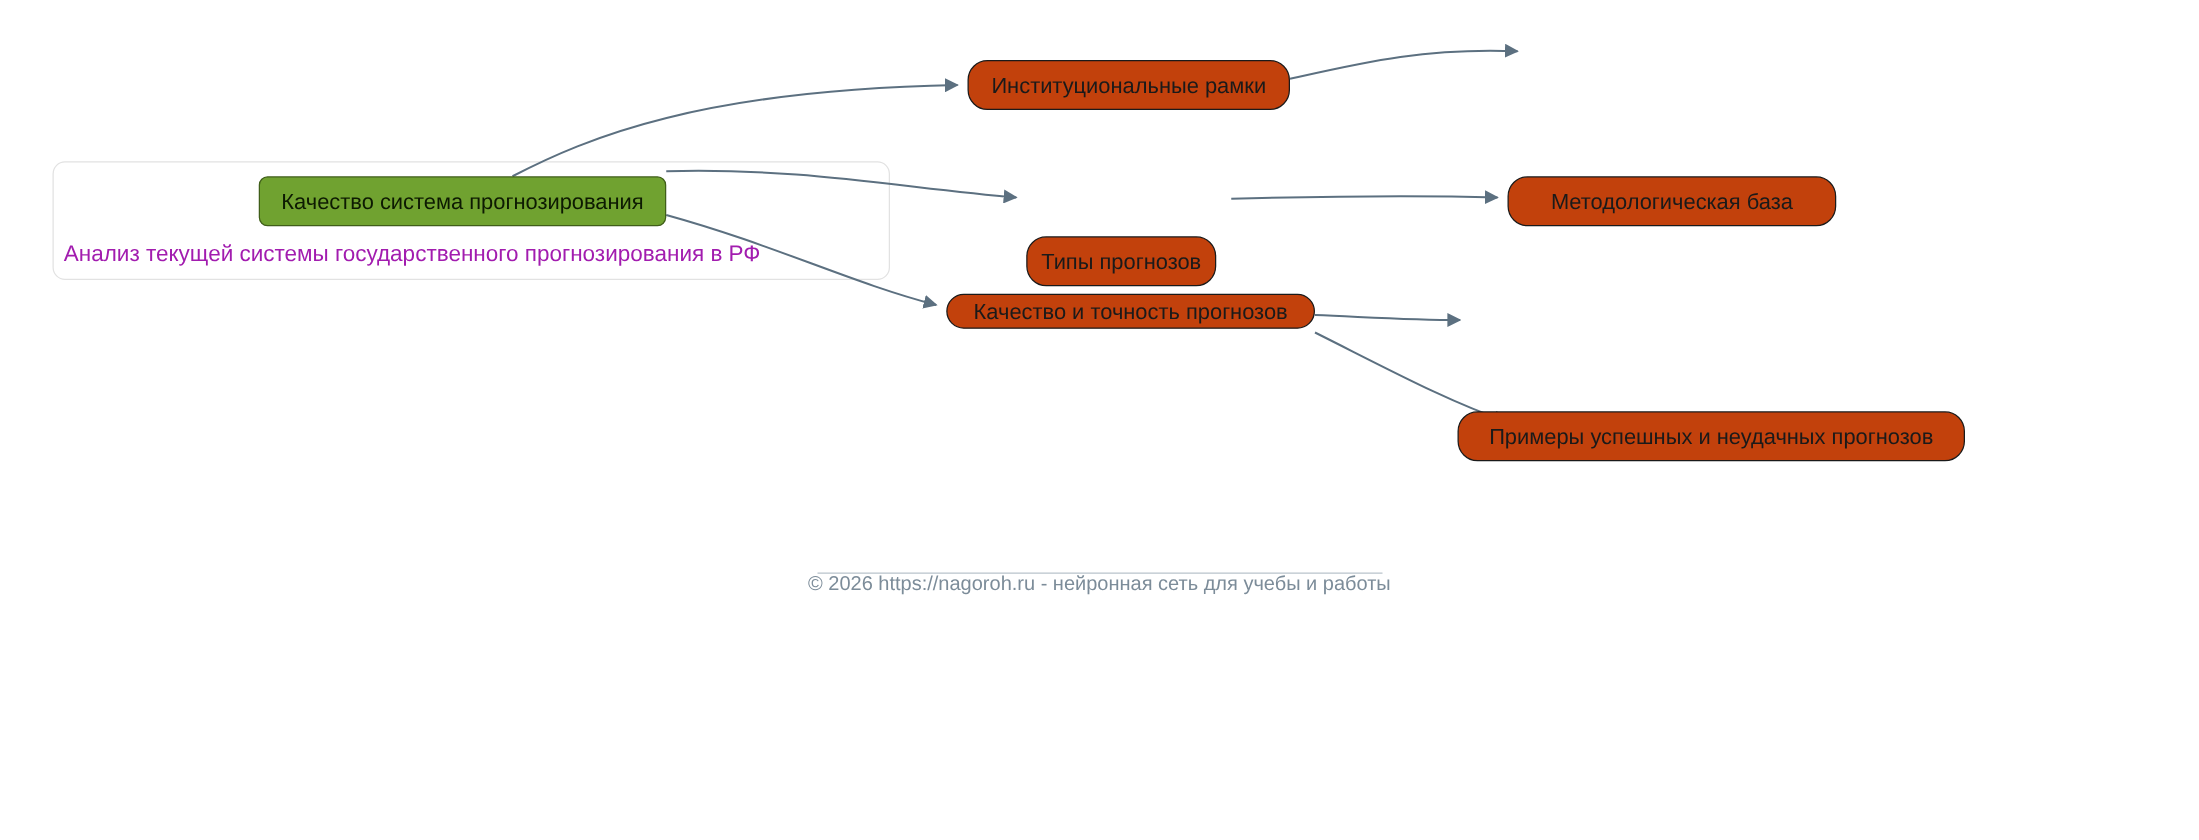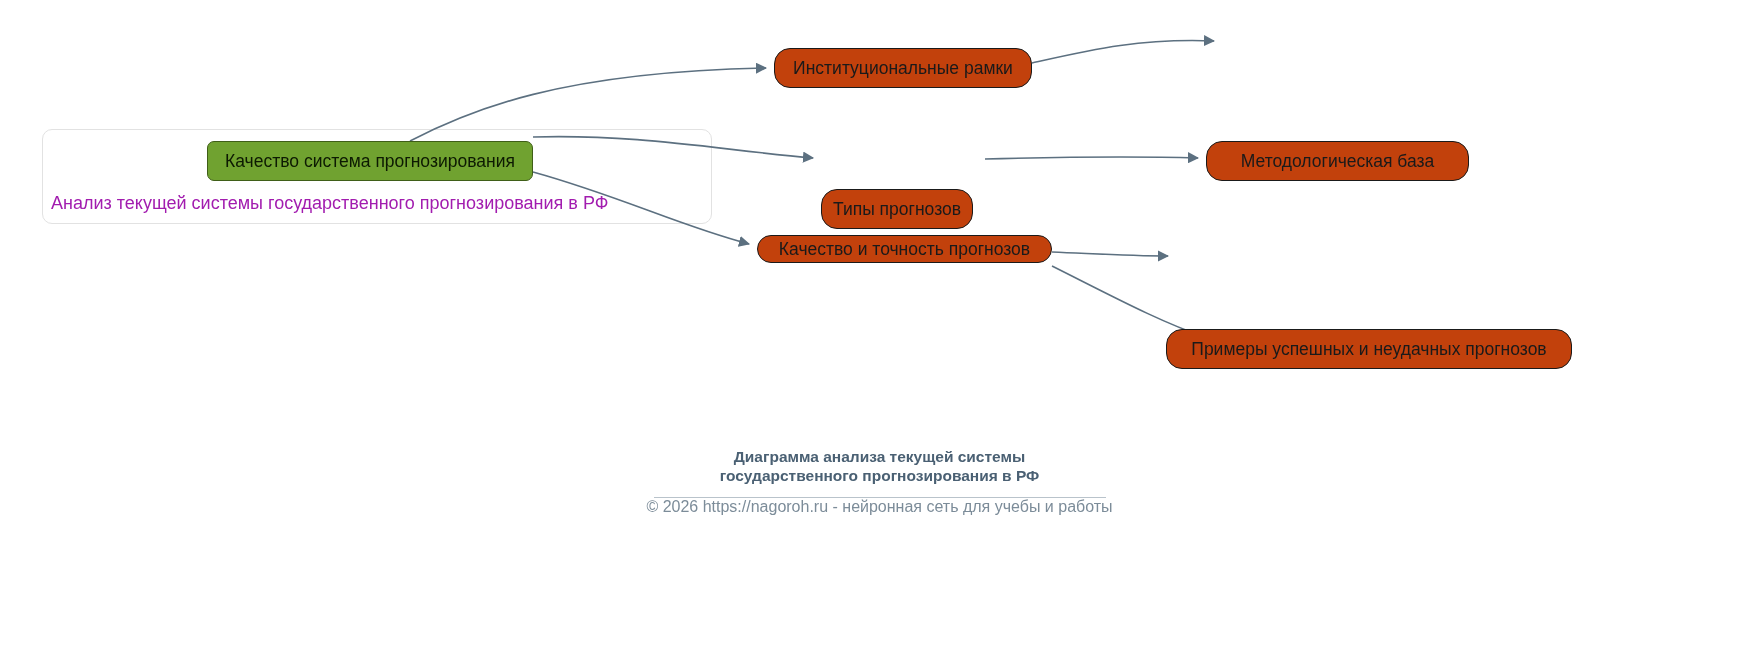--- a/index.html
+++ b/index.html
@@ -133,19 +133,17 @@
   <div class="node" style="left:757px; top:235px; width:295px; height:28px;">
     <span>Качество и точность прогнозов</span>
   </div>
 
 
   <div class="node" style="left:1118px; top:329px; width:406px; height:40px;margin-left:48px;">
     <span>Примеры успешных и неудачных прогнозов</span>
   </div>
 
   <div class="footer" style="top:447px;">
-    <div class="footer-title">Диаграмма анализа текущей системы
-государственного прогнозирования в РФ</div>
     <div class="footer-rule"></div>
     <div class="footer-copy">© 2026 https://nagoroh.ru - нейронная сеть для учебы и работы</div>
   </div>
 
 </div>
 
 </body></html>

